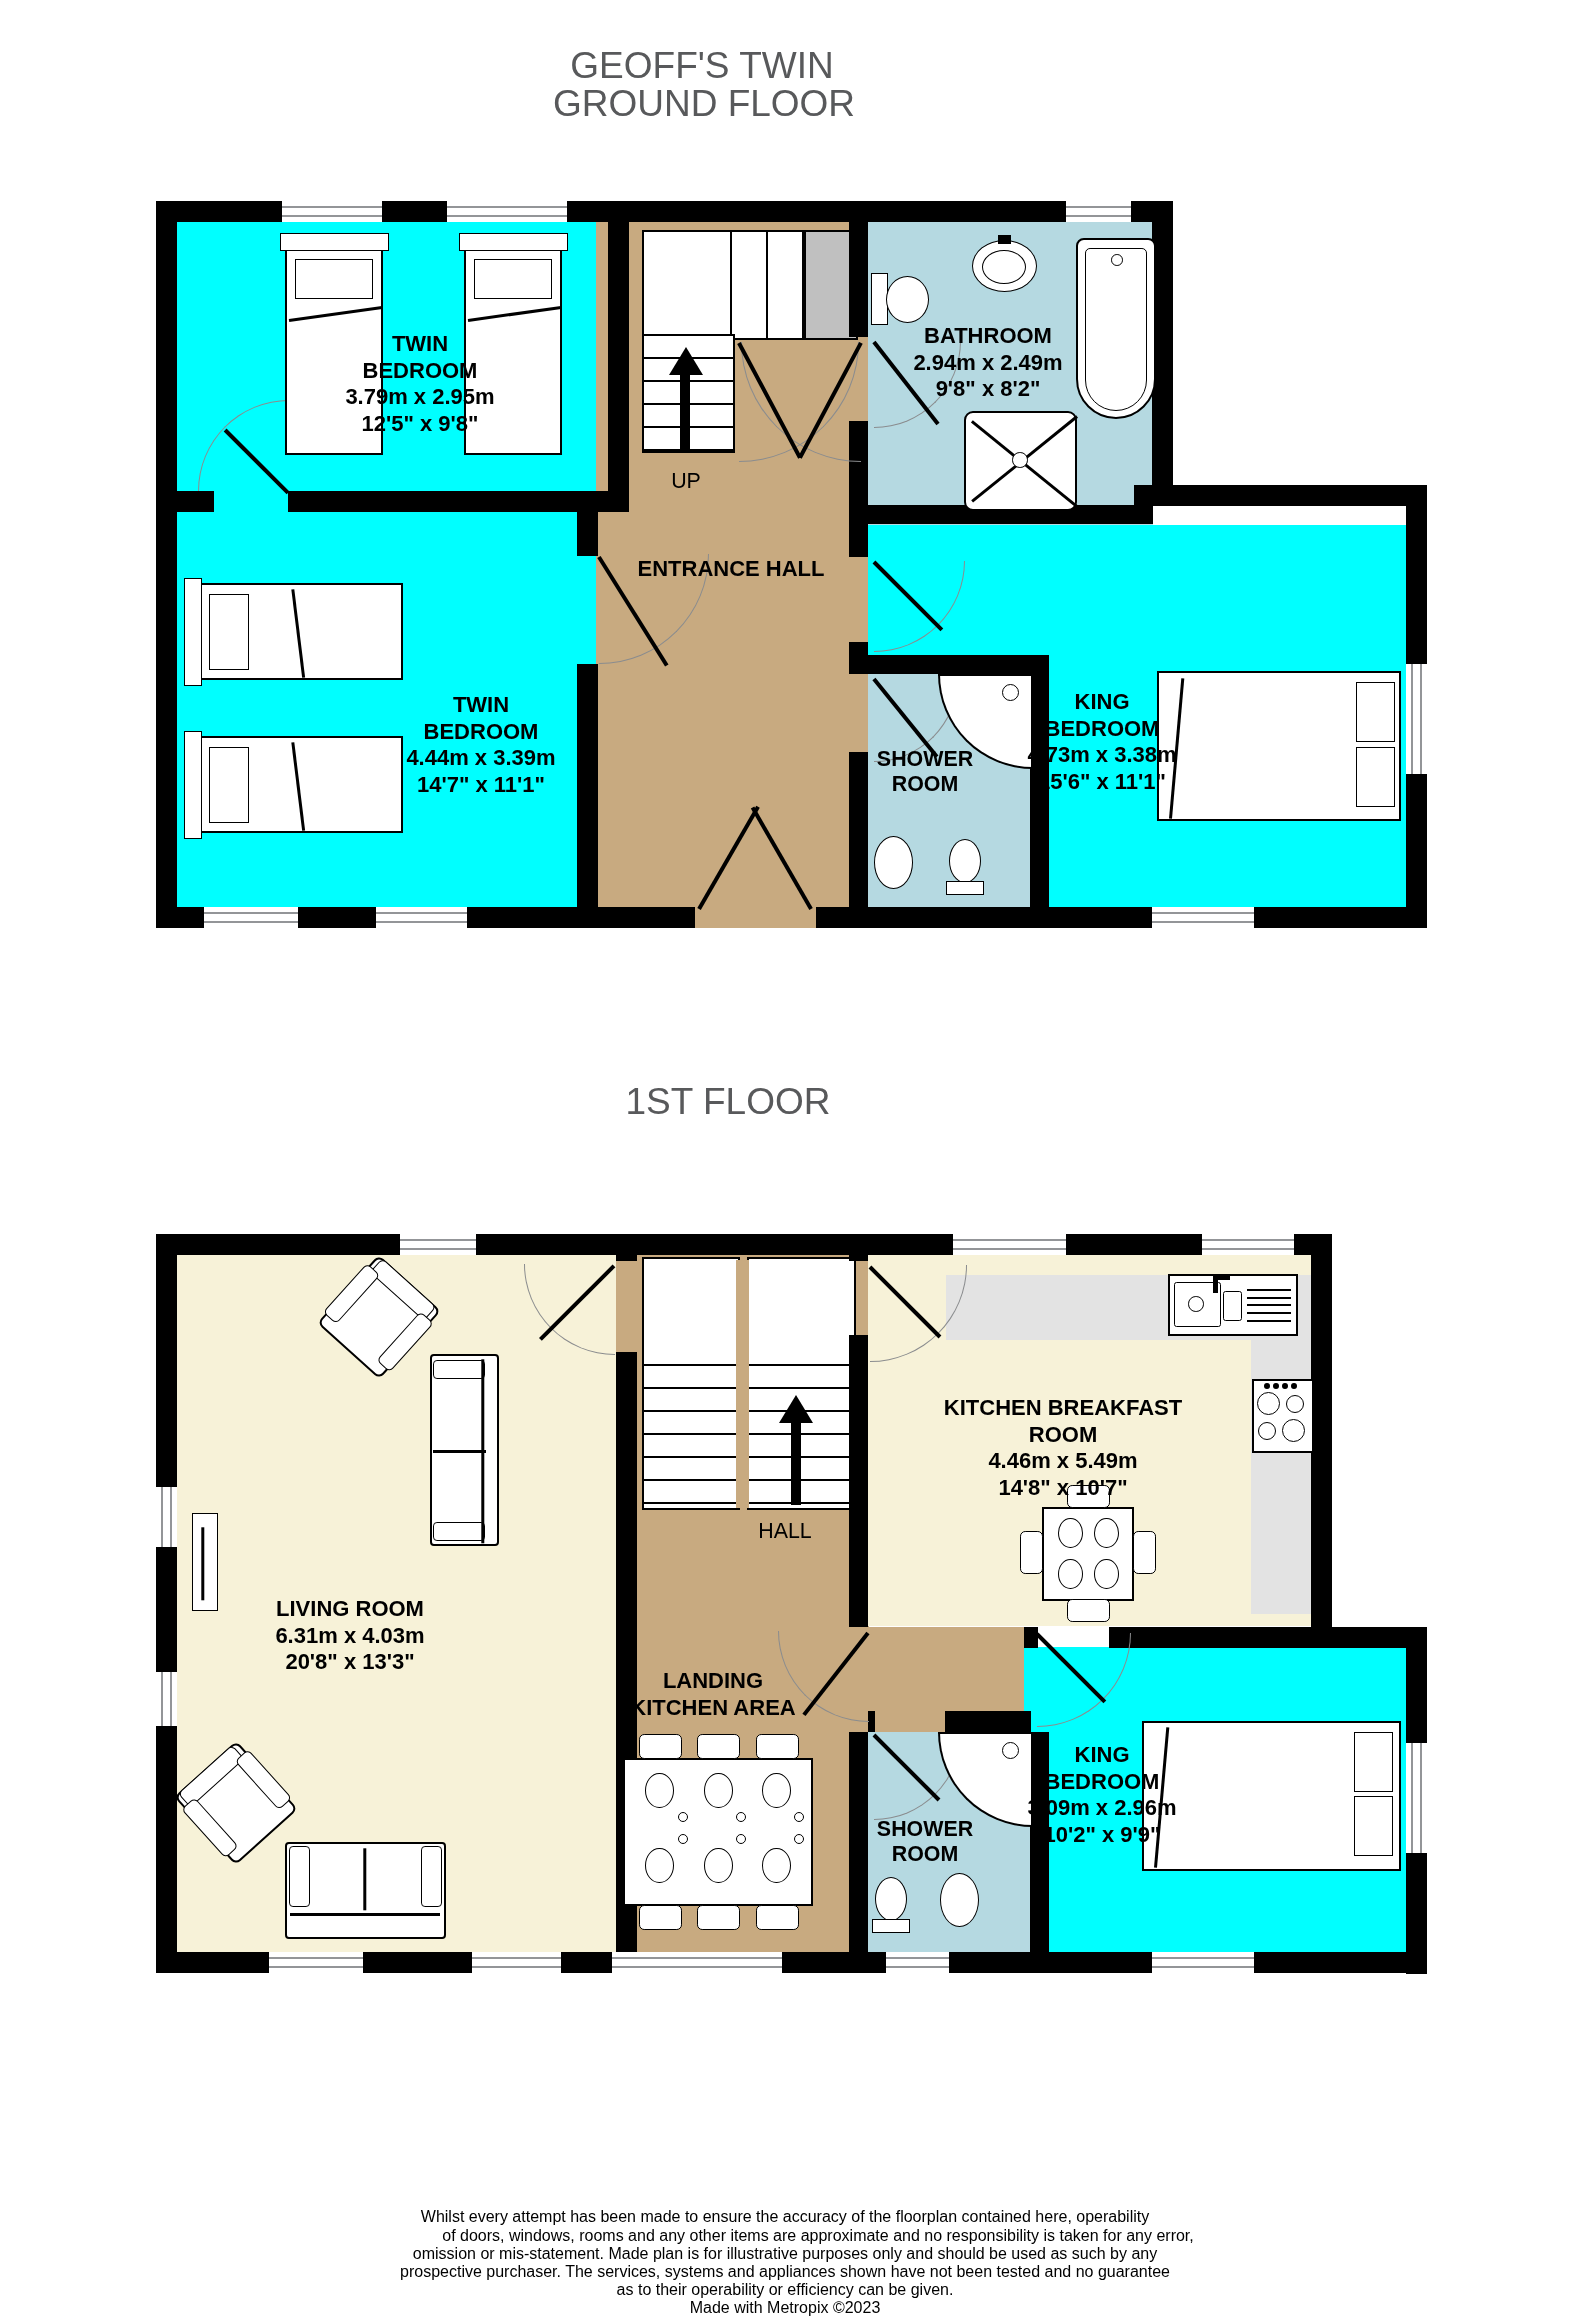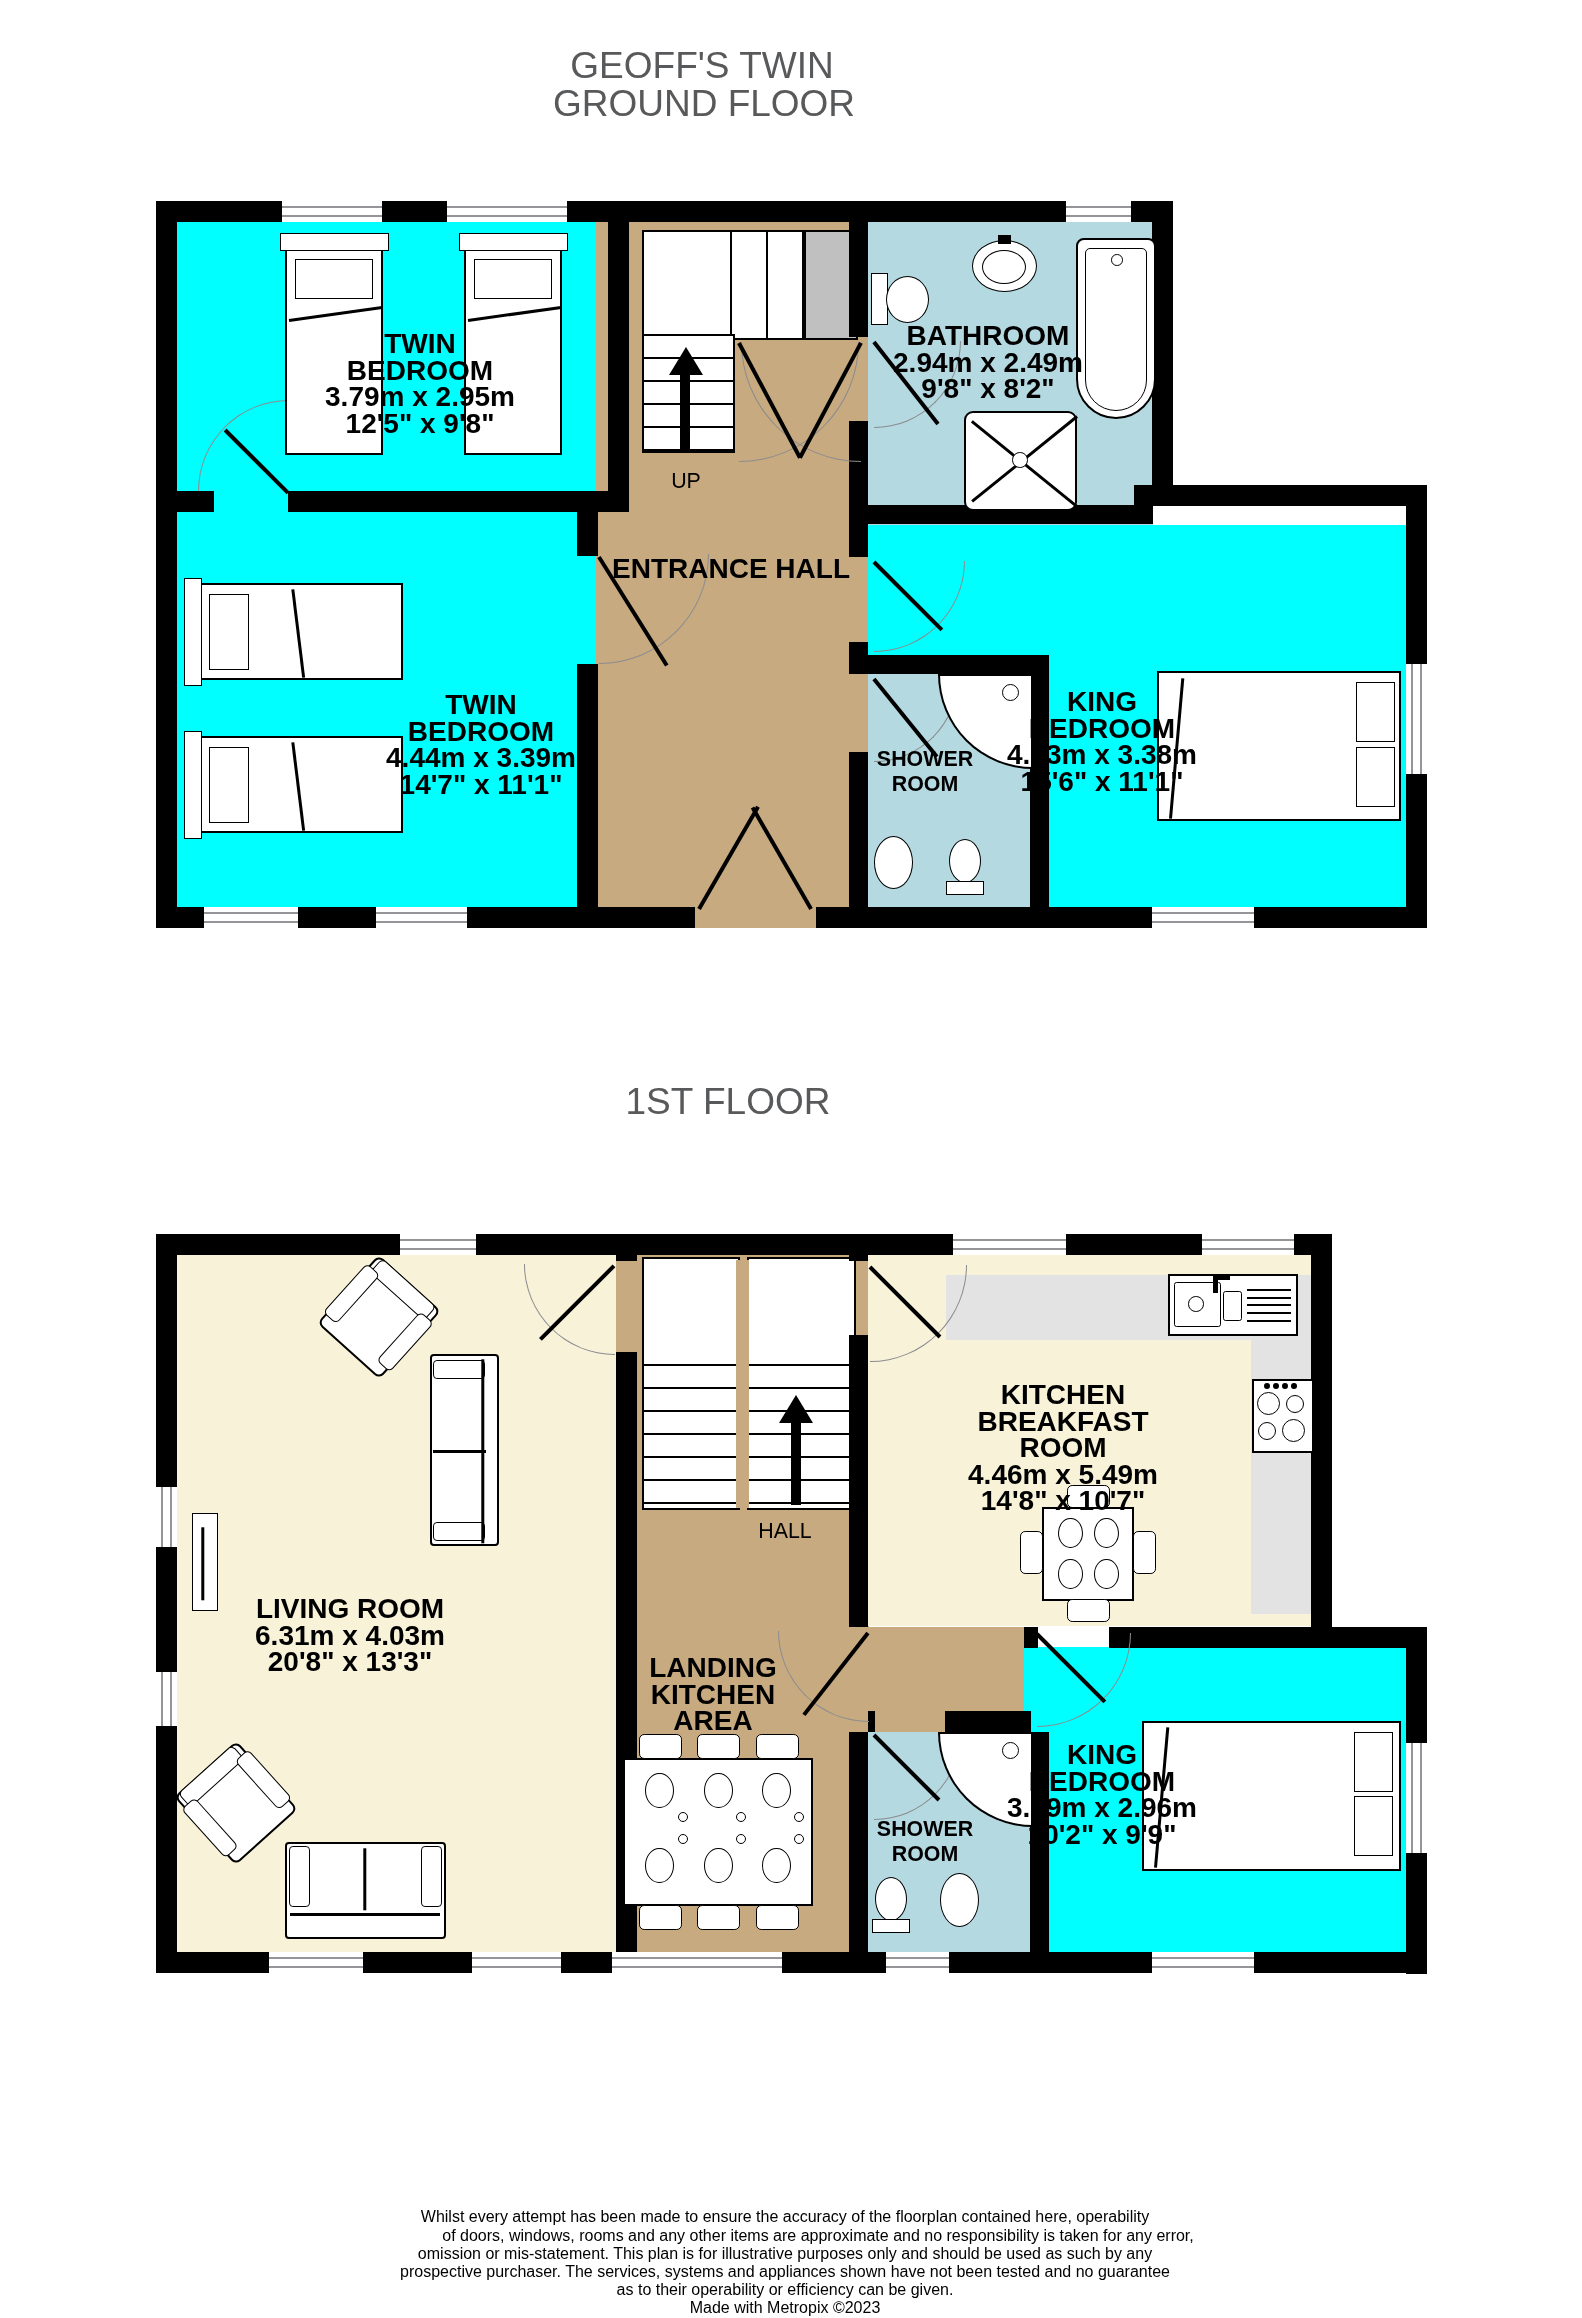--- a/index.html
+++ b/index.html
@@ -18,21 +18,21 @@
   .arc{position:absolute;z-index:5;border:0 solid #8a8c8e;box-sizing:border-box;background:transparent}
   .arc.br{border-right-width:1.9px;border-bottom-width:1.9px;border-bottom-right-radius:100%}
   .arc.bl{border-left-width:1.9px;border-bottom-width:1.9px;border-bottom-left-radius:100%}
   .arc.tl{border-left-width:1.9px;border-top-width:1.9px;border-top-left-radius:100%}
   .td{background:repeating-linear-gradient(to bottom,#fff 0 21px,#000 21px 23px)}
   .tr{background:repeating-linear-gradient(to right,#fff 0 34px,#000 34px 36px)}
   .ahead{position:absolute;width:0;height:0;border-left:17px solid transparent;border-right:17px solid transparent;border-bottom:28.5px solid #000;z-index:6}
   .stem{position:absolute;background:#000;z-index:6}
   .dot{position:absolute;width:5.8px;height:5.8px;border-radius:50%;background:#000;z-index:6}
   .chair{position:absolute;background:#fff;border:1.9px solid #000;border-radius:5.2px;box-sizing:border-box;z-index:6}
-  .lbl{position:absolute;transform:translate(-50%,-50%);text-align:center;font-weight:bold;font-size:28px;line-height:26.6px;color:#000;z-index:7}
+  .lbl{position:absolute;transform:translate(-50%,-50%);text-align:center;font-weight:bold;font-size:22px;line-height:26.6px;color:#000;z-index:7}
   .lbl .nm{display:block;margin:0 auto}
   .lbl .dm{display:block;white-space:nowrap}
   .nw{white-space:nowrap}
   .title{position:absolute;transform:translateX(-50%);font-size:37px;color:#58595B;z-index:7;white-space:nowrap}
   .dir{position:absolute;font-size:21.4px;color:#000;z-index:7;transform:translate(-50%,-50%)}
   .disc{position:absolute;transform:translateX(-50%);font-size:16px;line-height:18px;color:#000;z-index:7;white-space:nowrap;text-align:center}
   .achair{position:absolute;width:84px;height:92px;z-index:6}
   .achair .fr{position:absolute;left:0;top:0;right:0;bottom:0;background:#fff;border:2.6px solid #000;border-radius:6.5px;box-sizing:border-box}
   .achair .bk{position:absolute;left:5.2px;top:0;width:73px;height:19.4px;background:#fff;border:1.9px solid #000;border-radius:5.2px;box-sizing:border-box}
   .achair .al{position:absolute;left:-2.6px;top:14.3px;width:18px;height:66px;background:#fff;border:1.9px solid #000;border-radius:5.2px;box-sizing:border-box}
@@ -334,19 +334,19 @@
   </div>
   <div class="lbl" style="left:1102px;top:1795px">
     <span class="nm" style="width:156px">KING BEDROOM</span>
     <span class="dm">3.09m  x 2.96m</span>
     <span class="dm">10'2"  x 9'9"</span>
   </div>
   <div class="dir" style="left:785px;top:1531px">HALL</div>
 
   <div class="disc" style="left:785px;top:2208px">Whilst every attempt has been made to ensure the accuracy of the floorplan contained here, operability</div>
   <div class="disc" style="left:818px;top:2227px">of doors, windows, rooms and any other items are approximate and no responsibility is taken for any error,</div>
-  <div class="disc" style="left:785px;top:2245px">omission or mis-statement. This plan is for illustrative purposes only and should be used as such by any</div>
+  <div class="disc" style="left:785px;top:2245px">omission or mis-statement. Made plan is for illustrative purposes only and should be used as such by any</div>
   <div class="disc" style="left:785px;top:2263px">prospective purchaser. The services, systems and appliances shown have not been tested and no guarantee</div>
   <div class="disc" style="left:785px;top:2281px">as to their operability or efficiency can be given.</div>
   <div class="disc" style="left:785px;top:2299px">Made with Metropix ©2023</div>
 
 </div>
 
 
 </body></html>

